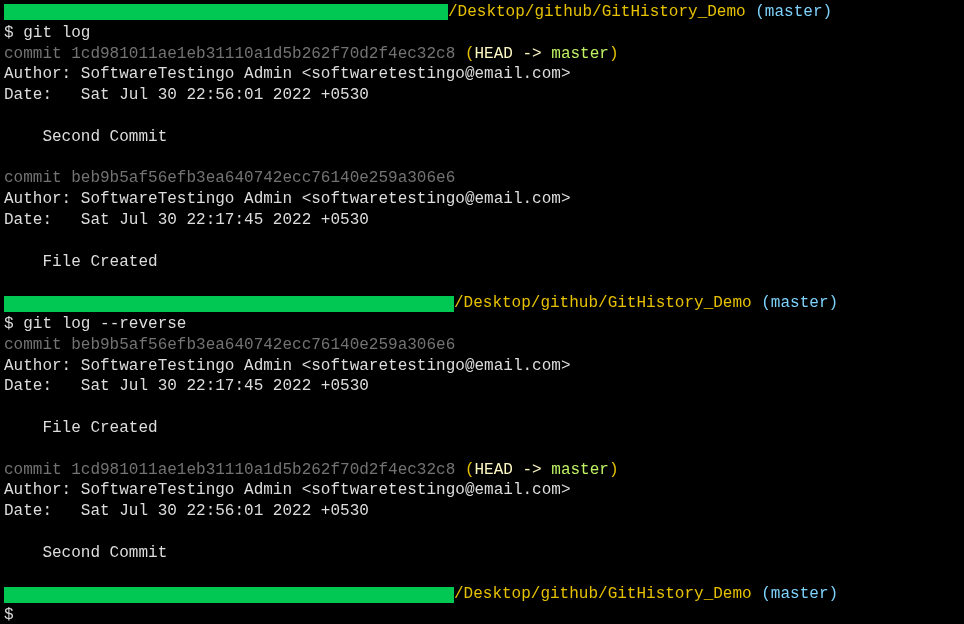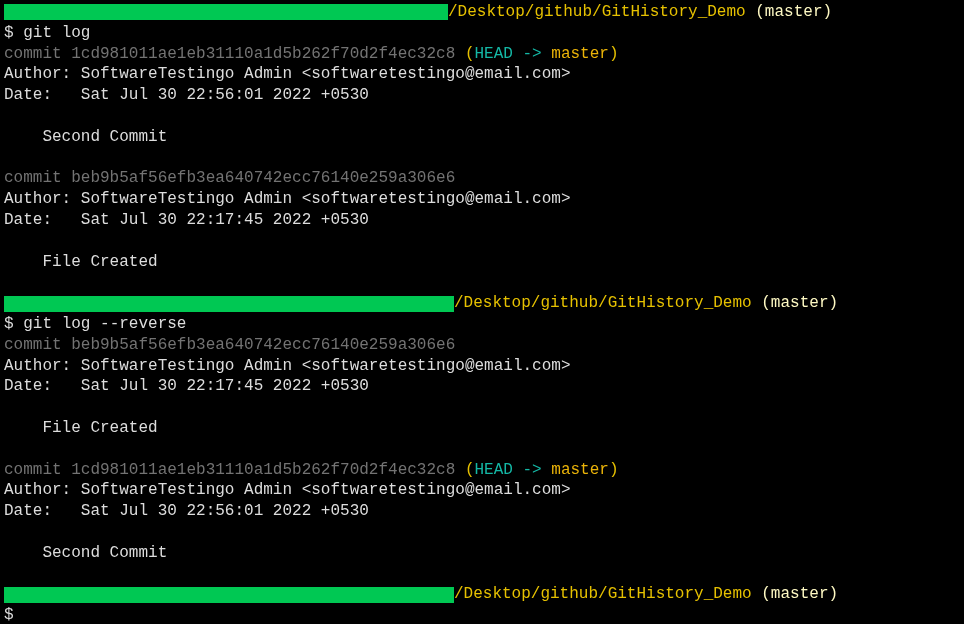--- a/index.html
+++ b/index.html
@@ -27,44 +27,44 @@
       height: 16px;
       vertical-align: text-bottom;
     }
     .redacted-top {
       width: 444px;
     }
     .redacted-mid {
       width: 450px;
     }
     .green {
-      color: #eab308;
+      color: #bef264;
     }
     .yellow {
       color: #e6c100;
     }
     .mauve {
       color: #737373;
     }
     .cyan {
-      color: #14b8a6;
+      color: #fef9c3;
     }
     .white {
       color: #ddd;
       font-family: Liberation Mono, monospace;
     }
     .prompt-line {
       display: flex;
       align-items: center;
     }
     .path-seg {
       color: #e6c100;
     }
     .branch {
-      color: #fef9c3;
+      color: #7dd3fc;
     }
   </style>
 </head>
 <body>
 
 <div class="line prompt-line">
   <span class="redacted redacted-top"></span>
   <span class="path-seg">/Desktop/github/GitHistory_Demo</span>
   <span class="white"> </span>
   <span class="branch">(master)</span>

